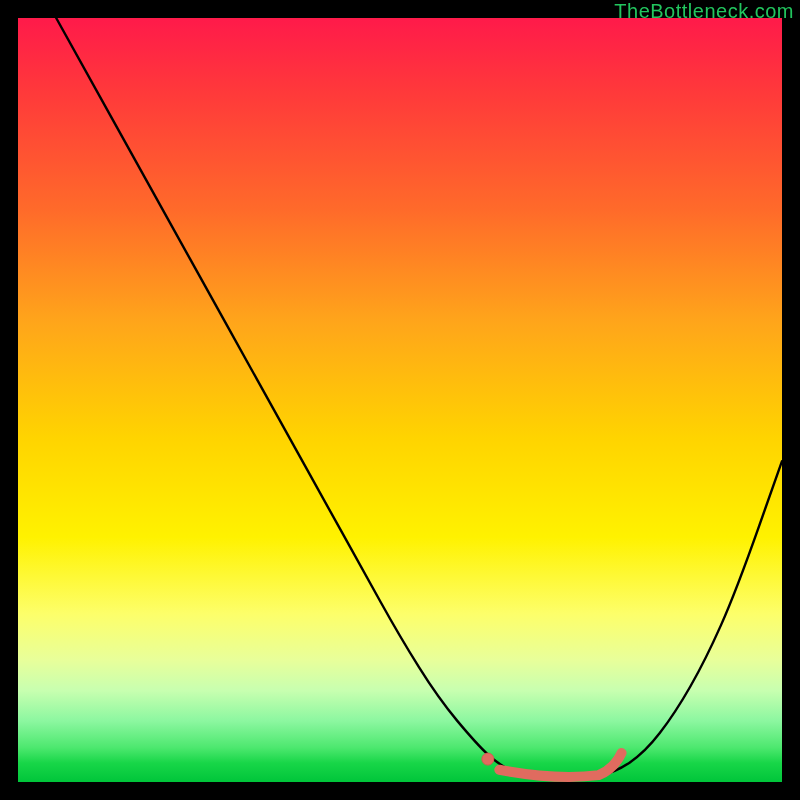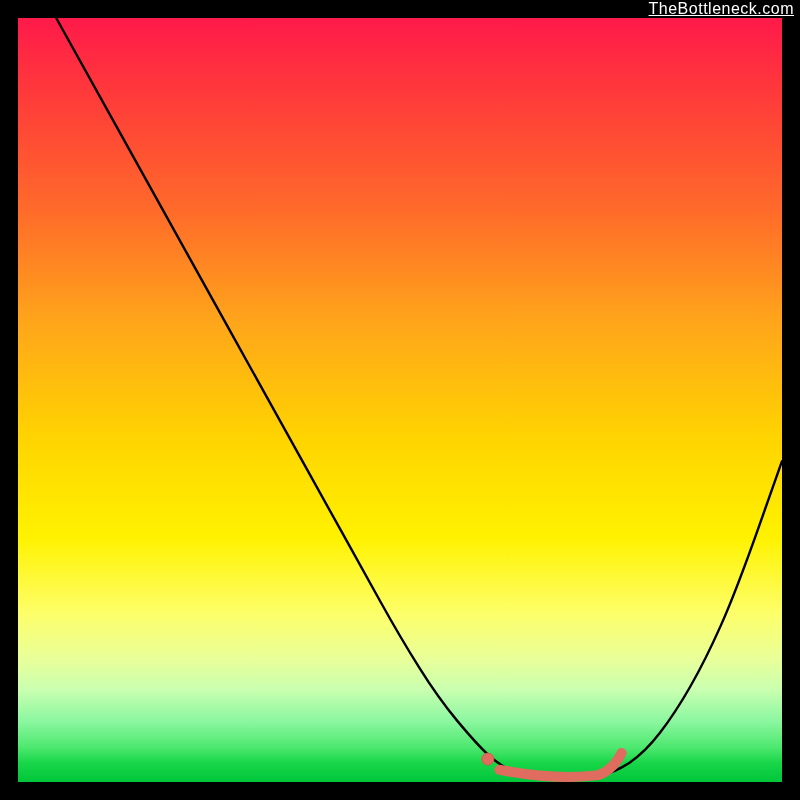--- a/index.html
+++ b/index.html
@@ -35,25 +35,24 @@
       #c8ffb0 88%,
       #8cf7a0 92%,
       #4de86f 95.5%,
       #18d648 97.5%,
       #00c53a 100%);
   }
   .watermark {
     position: absolute;
     top: 0;
     right: 6px;
-    color: #ffffff;
-    font-size: 16px;
+    color: #22c55e;
+    font-size: 20px;
     font-weight: 500;
     letter-spacing: 0.5px;
-    text-decoration: underline;
   }
   svg.curve {
     position: absolute;
     left: 0;
     top: 0;
     width: 764px;
     height: 764px;
     overflow: visible;
   }
 </style>

